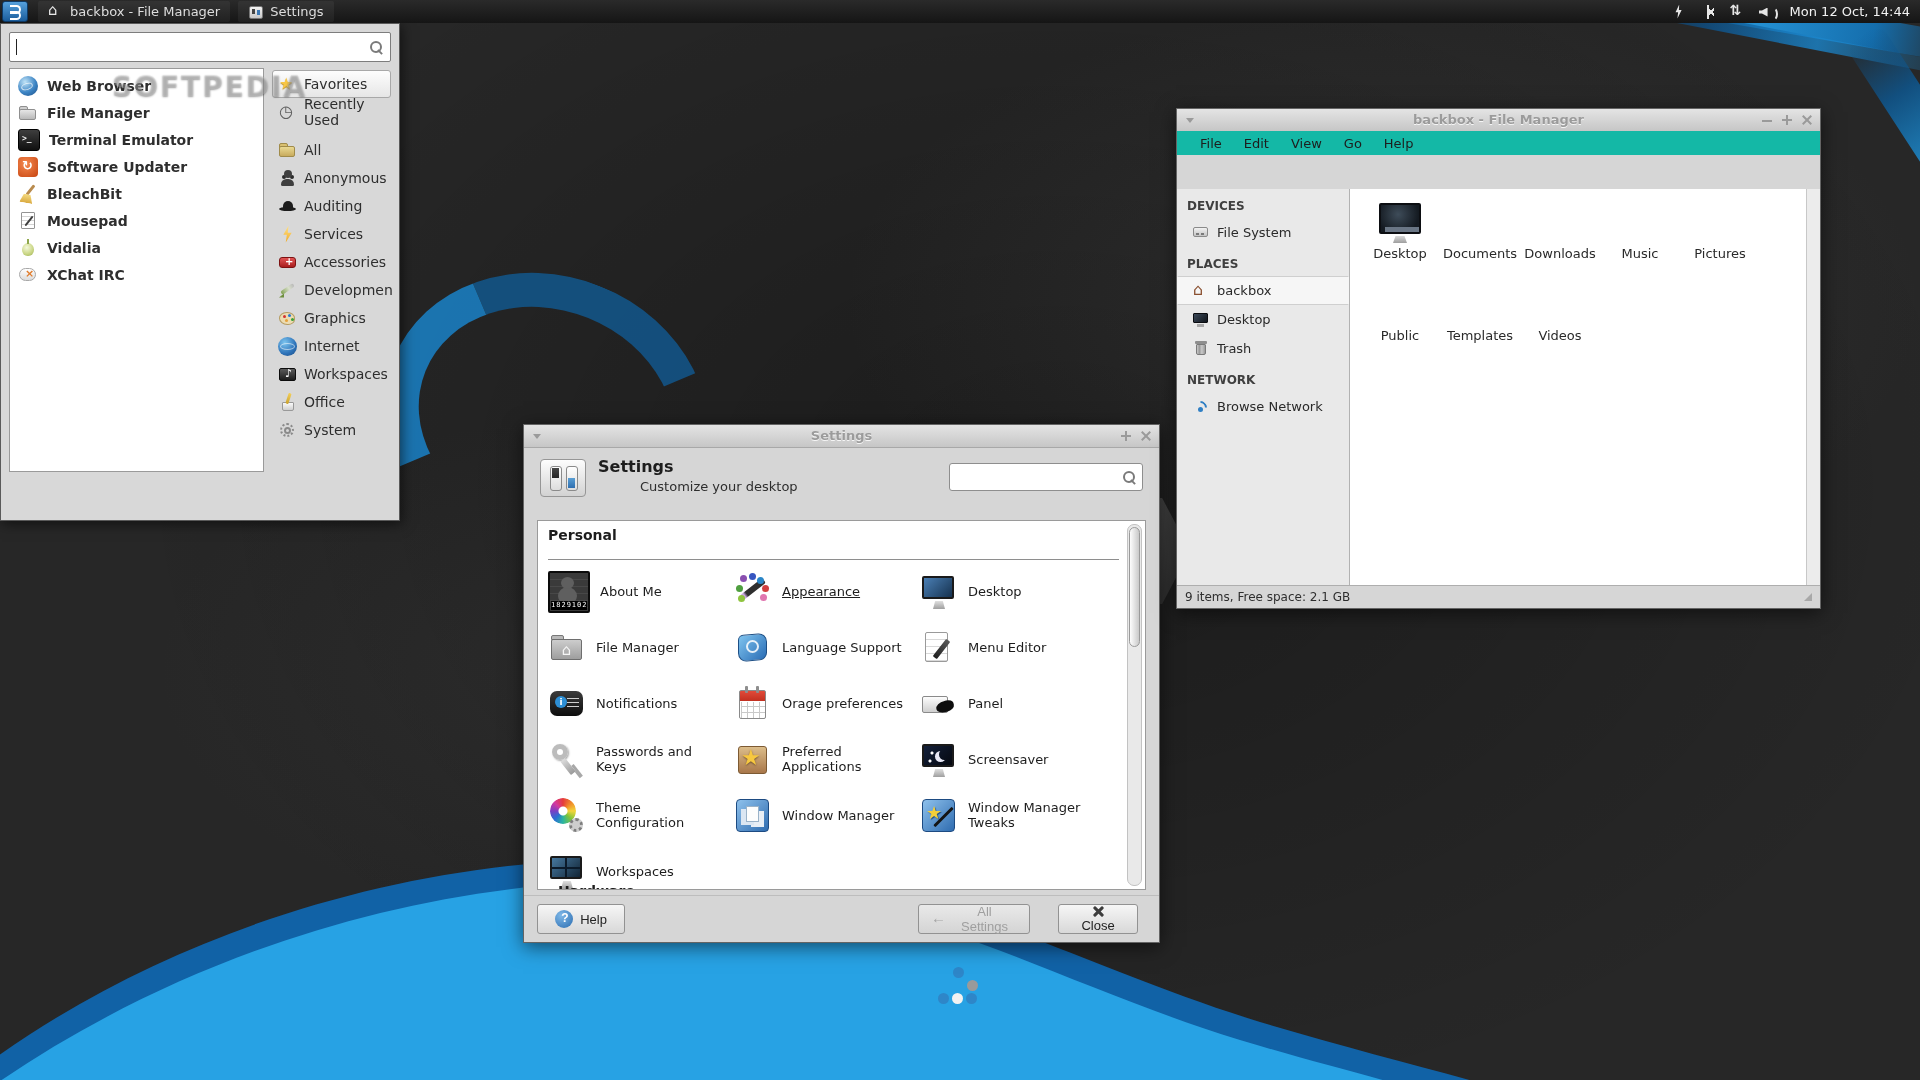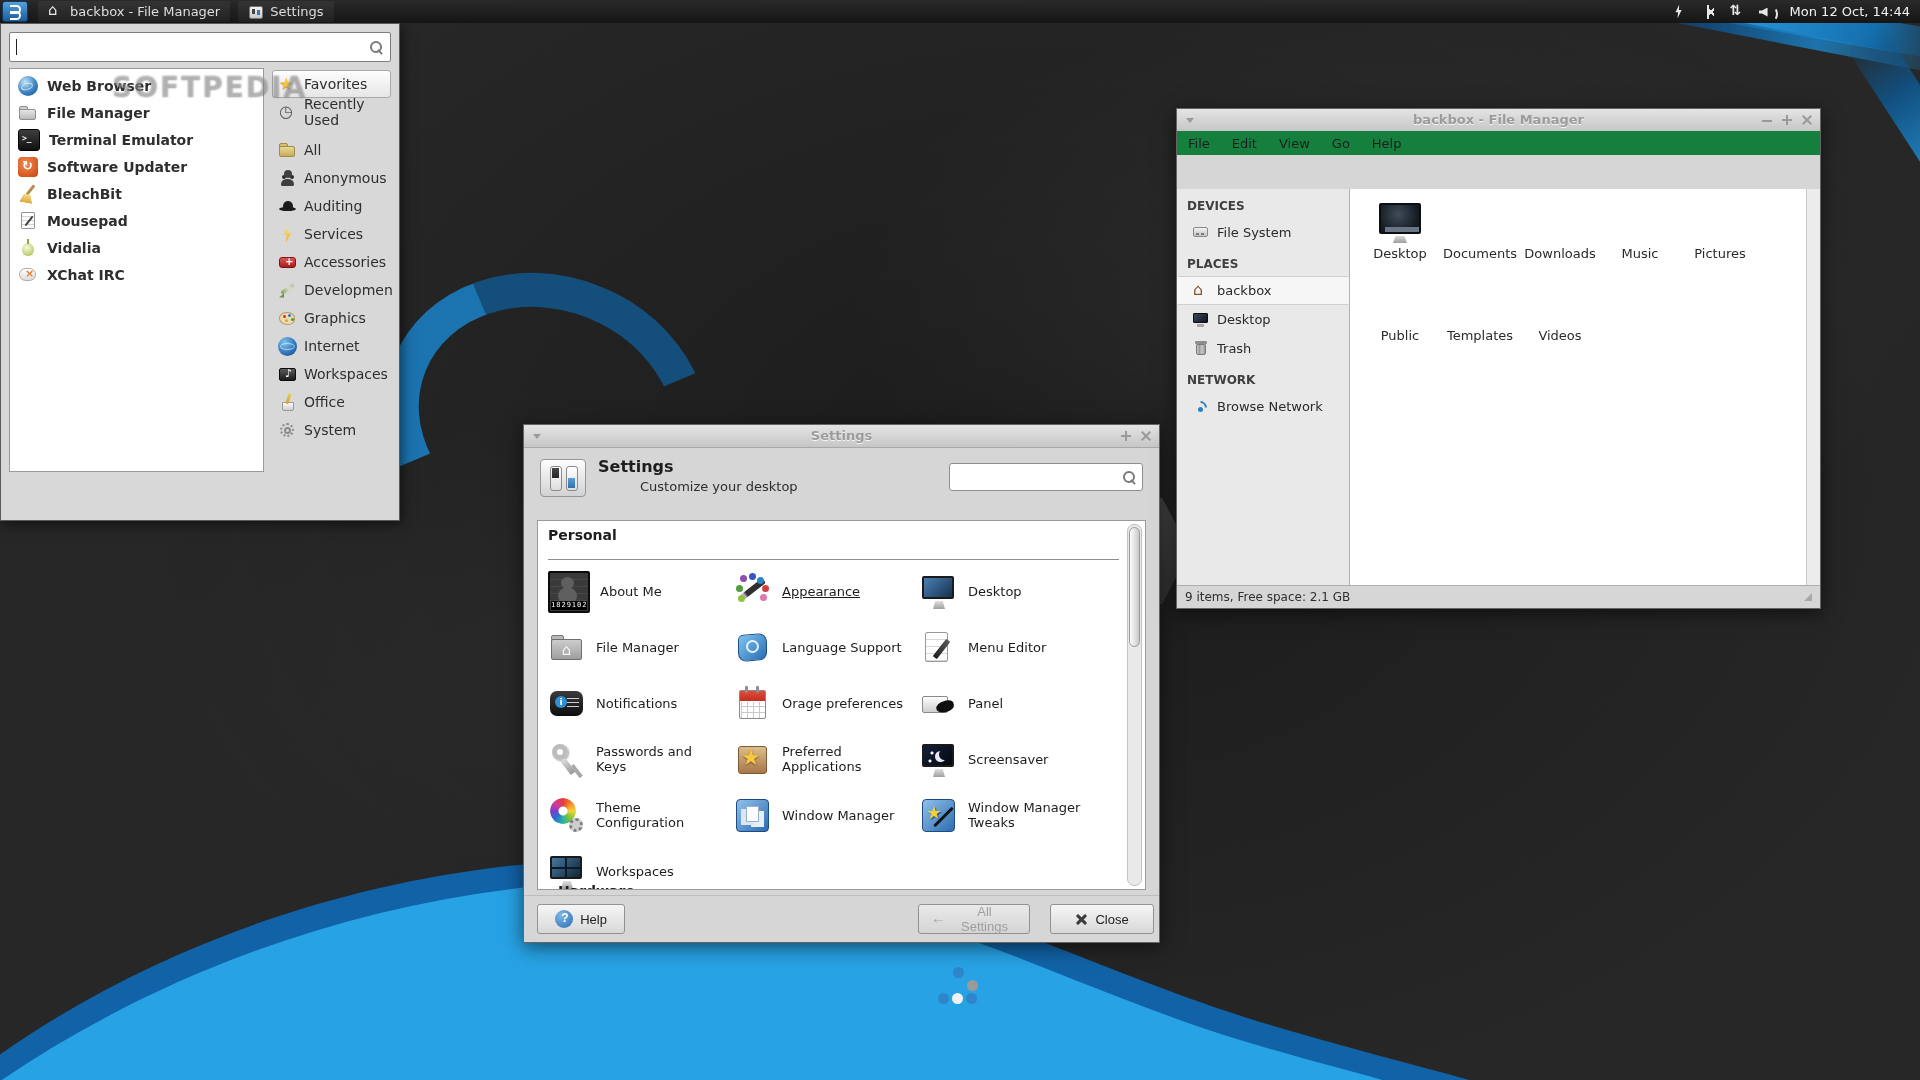--- a/index.html
+++ b/index.html
@@ -184,21 +184,21 @@
   .sbadge:empty{display:none;}
   .next-section{position:absolute;left:10px;bottom:-6px;font-size:14px;font-weight:bold;color:#1d1d1d;height:12px;overflow:hidden;}
   .s-scroll{position:absolute;right:3px;top:3px;bottom:3px;width:13px;background:#e9e9e9;border:1px solid #c2c2c2;border-radius:7px;}
   .s-thumb{position:absolute;left:1px;right:1px;top:2px;height:118px;background:linear-gradient(90deg,#fdfdfd,#c9c9c9);border:1px solid #9a9a9a;border-radius:6px;}
   .s-btnbar{position:absolute;left:0;right:0;bottom:0;height:46px;border-top:1px solid #bdbdbd;}
   .gbtn{position:absolute;top:8px;height:30px;border:1px solid #929292;border-radius:3px;background:linear-gradient(#f6f6f6,#d8d8d8);
     display:flex;align-items:center;justify-content:center;gap:7px;font-size:13px;color:#222;padding:0 12px;box-sizing:border-box;}
   .gbtn.disabled{color:#9f9f9f;background:linear-gradient(#e9e9e9,#d4d4d4);}
   .btn-help{left:13px;width:88px;}
   .btn-all{right:129px;width:112px;}
-  .btn-close{right:5px;width:104px;}
+  .btn-close{right:21px;width:80px;flex-direction:column;}
   .help-ic{position:relative;width:18px;height:18px;border-radius:50%;background:radial-gradient(circle at 35% 30%,#7fb8e8,#2a6cb0);}
   .help-ic::after{content:"?";position:absolute;left:6px;top:1px;color:#fff;font-weight:bold;font-size:12px;}
   .allset-ic{position:relative;width:14px;height:14px;}
   .allset-ic::after{content:"←";position:absolute;left:0;top:-3px;font-size:15px;font-weight:bold;color:#a5a5a5;}
   .closex-ic{position:relative;width:13px;height:13px;}
   .closex-ic::before,.closex-ic::after{content:"";position:absolute;left:0;top:5px;width:13px;height:3px;background:#3c3c3c;border-radius:1px;}
   .closex-ic::before{transform:rotate(45deg);}
   .closex-ic::after{transform:rotate(-45deg);}
 
   
@@ -246,21 +246,21 @@
     background:conic-gradient(#e53b3b,#f08a2a,#f3d53a,#7fc43a,#2bb5a0,#2a6fd4,#7a3fc4,#d43a9f,#e53b3b);
     -webkit-mask:radial-gradient(circle 13px at 13px 13px,transparent 0 4px,#000 5px);mask:radial-gradient(circle 13px at 13px 13px,transparent 0 4px,#000 5px);}
   .sic.ic-theme-config::after{left:21px;top:21px;width:14px;height:14px;border:3px dotted #7d7d7d;border-radius:50%;background:#cdcdcd;}
   .sic.ic-window-manager::before,.sic.ic-wm-tweaks::before{left:2px;top:2px;width:33px;height:33px;background:linear-gradient(135deg,#8ec1ec,#2f6cb0);border:1px solid #1d4b82;border-radius:4px;}
   .sic.ic-window-manager::after{left:12px;top:9px;width:13px;height:16px;background:#fdfdfd;border:1px solid #9ab2c8;box-shadow:-5px 3px 0 #dbe6f2,5px 5px 0 #e8eef5;}
   .sic.ic-wm-tweaks::after{content:"★";left:6px;top:5px;font-size:18px;color:#f3cf3a;text-shadow:1px 1px 1px #1d4b82;}
   .ic-wm-tweaks .sbadge{display:block;left:22px;top:7px;width:3px;height:26px;background:#141414;transform:rotate(45deg);border-radius:1px;}
 
   
   #fm-win{left:1176px;top:108px;width:645px;height:501px;}
-  .fm-menubar{position:absolute;left:0;top:22px;right:0;height:24px;background:#15803d;display:flex;align-items:center;gap:0;}
+  .fm-menubar{position:absolute;left:0;top:22px;right:0;height:24px;background:#14b8a6;display:flex;align-items:center;gap:0;padding-left:12px;}
   .fm-menubar .mi{font-size:13px;color:#1d1d1d;padding:3px 11px;}
   .fm-toolbar{position:absolute;left:0;top:46px;right:0;height:34px;}
   .navb{position:absolute;top:5px;width:24px;height:24px;text-align:center;}
   .navb::after{position:absolute;left:0;top:0;width:100%;font-size:17px;font-weight:bold;}
   .nb-back{left:8px;}  .nb-back::after{content:"←";color:#b4b4b4;}
   .nb-fwd{left:38px;}  .nb-fwd::after{content:"→";color:#b4b4b4;}
   .nb-up{left:68px;}   .nb-up::after{content:"↑";color:#3d3d3d;}
   .nb-home{left:96px;} .nb-home::after{content:"⌂";color:#3d3d3d;font-size:19px;top:-2px;}
   .pathbar{position:absolute;left:128px;right:40px;top:5px;height:24px;background:#fff;border:1px solid #8a8a8a;border-radius:3px;display:flex;align-items:center;padding:0 6px;gap:6px;}
   .path-home{position:relative;width:15px;height:15px;}

